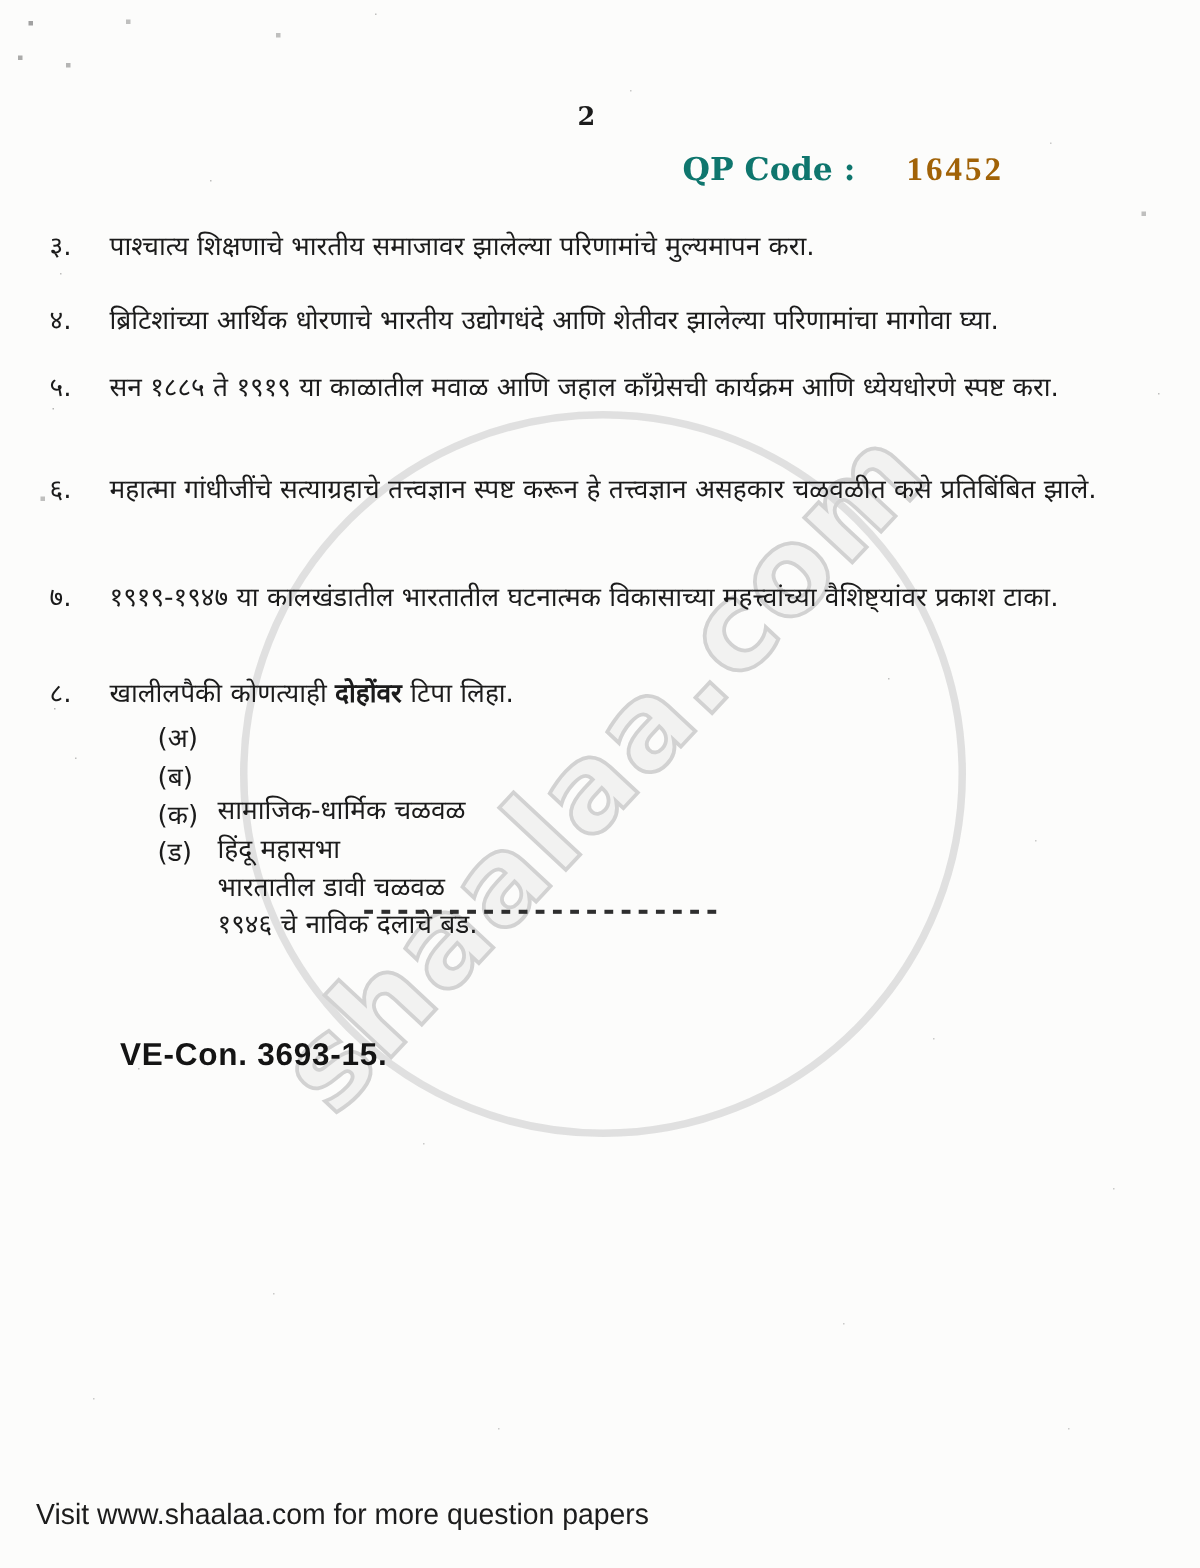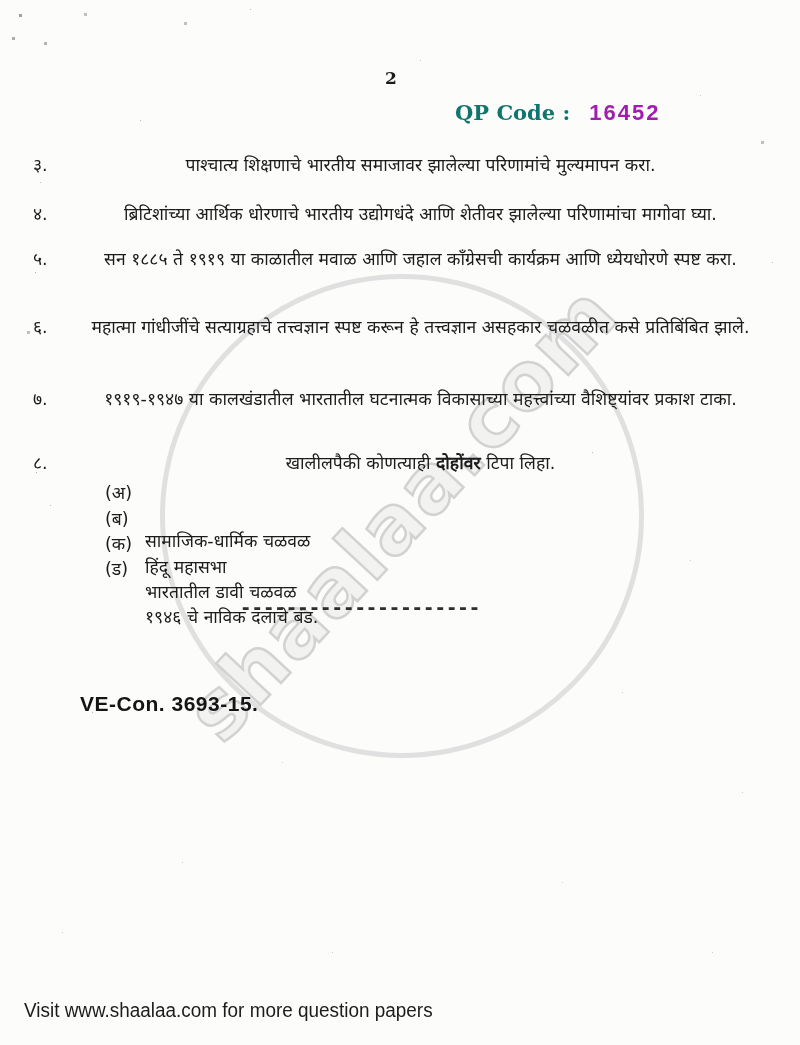--- a/index.html
+++ b/index.html
@@ -62,33 +62,33 @@
     position: absolute; left: 385px; top: 68px;
     font-family: "DejaVu Serif", serif;
     font-weight: bold; font-size: 17px; color: #1b1b1b;
   }
   .qp-row { position: absolute; left: 455px; top: 100px; white-space: nowrap; }
   .qp-label {
     font-family: "DejaVu Serif", serif;
     font-weight: bold; font-size: 21px; color: #0f766e;
   }
   .qp-value {
-    font-family: Liberation Sans, sans-serif;
-    font-weight: bold; font-size: 22px; color: #a21caf;
-    letter-spacing: 2px; margin-left: 14px;
+    font-family: Liberation Serif, serif;
+    font-weight: bold; font-size: 22px; color: #a16207;
+    letter-spacing: 2px; margin-left: 29px;
   }
 
   .q { position: absolute; left: 0; width: 800px; color: #1b1b1b; }
   .q .num {
     position: absolute; left: 33px; top: 0;
     font-size: 17.5px; line-height: 27px;
   }
   .q .txt {
     margin-left: 73px; width: 695px;
-    font-size: 17.5px; line-height: 27px; text-align: center;
+    font-size: 17.5px; line-height: 27px;
   }
   .q3 { top: 152px; } .q4 { top: 201px; } .q5 { top: 246px; }
   .q6 { top: 314px; } .q7 { top: 386px; } .q8 { top: 450px; }
   .bold-word { font-weight: bold; }
 
   .sub { position: absolute; color: #1b1b1b; font-size: 17.5px; line-height: 24px; white-space: nowrap; }
   .sub .lbl { position: absolute; left: 105px; top: 0; }
   .sub .stxt { margin-left: 145px; margin-top: 48px; }
   .s0 { top: 481px; } .s1 { top: 507px; } .s2 { top: 532px; } .s3 { top: 557px; }
 

